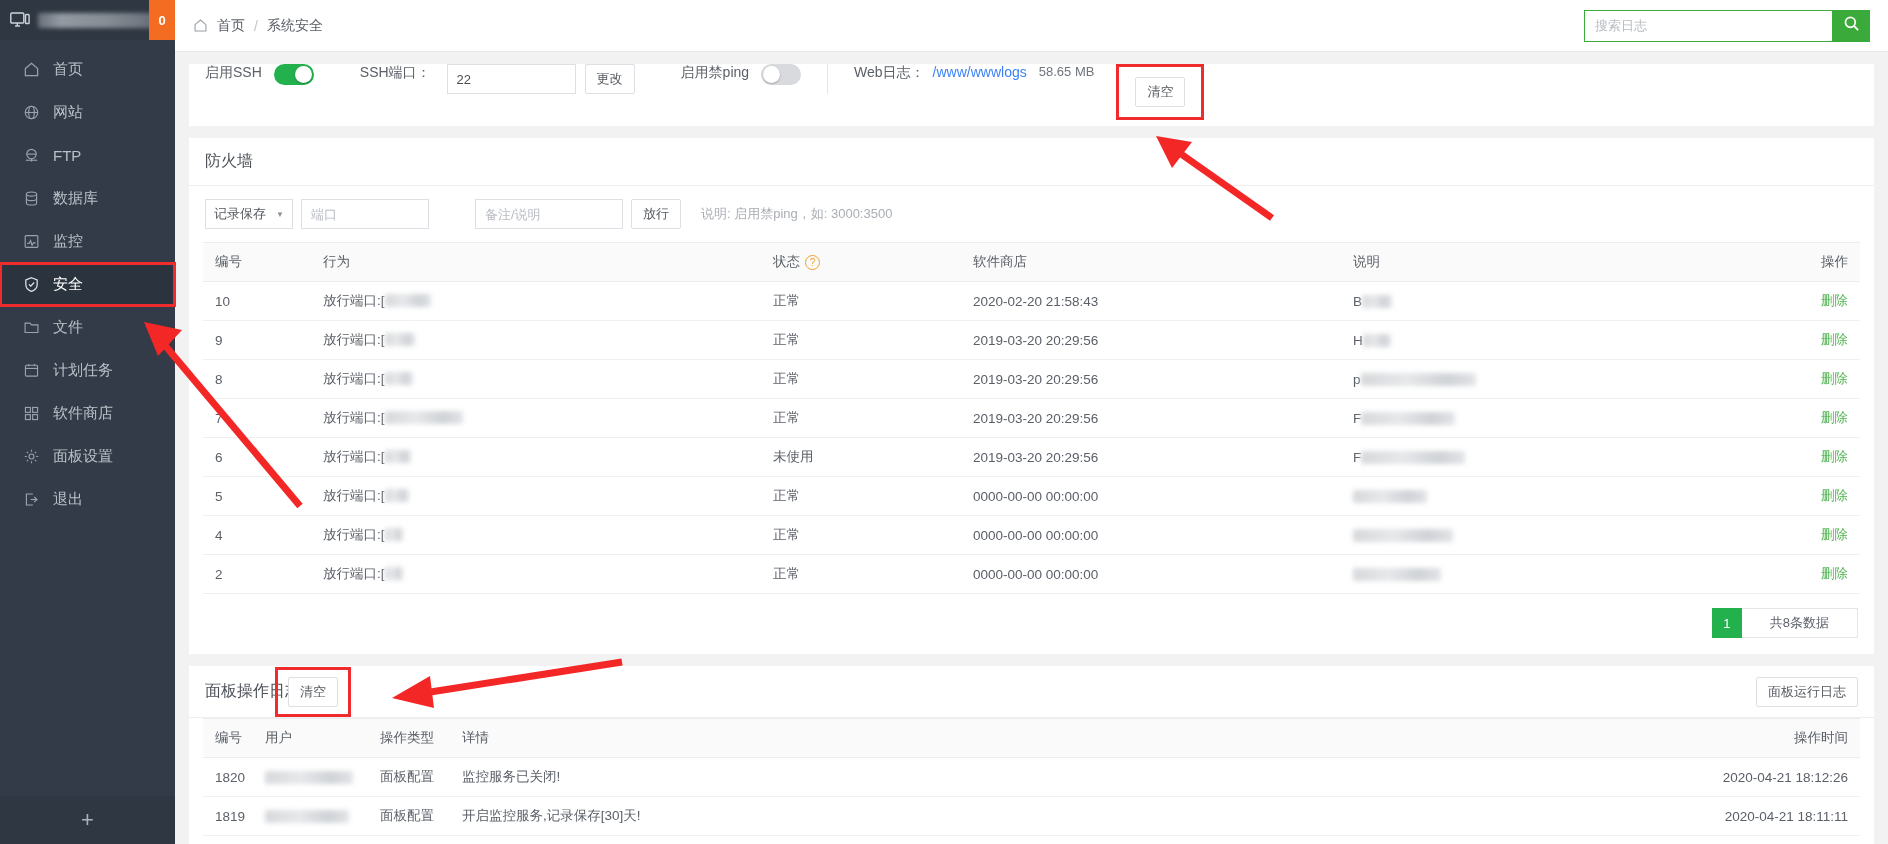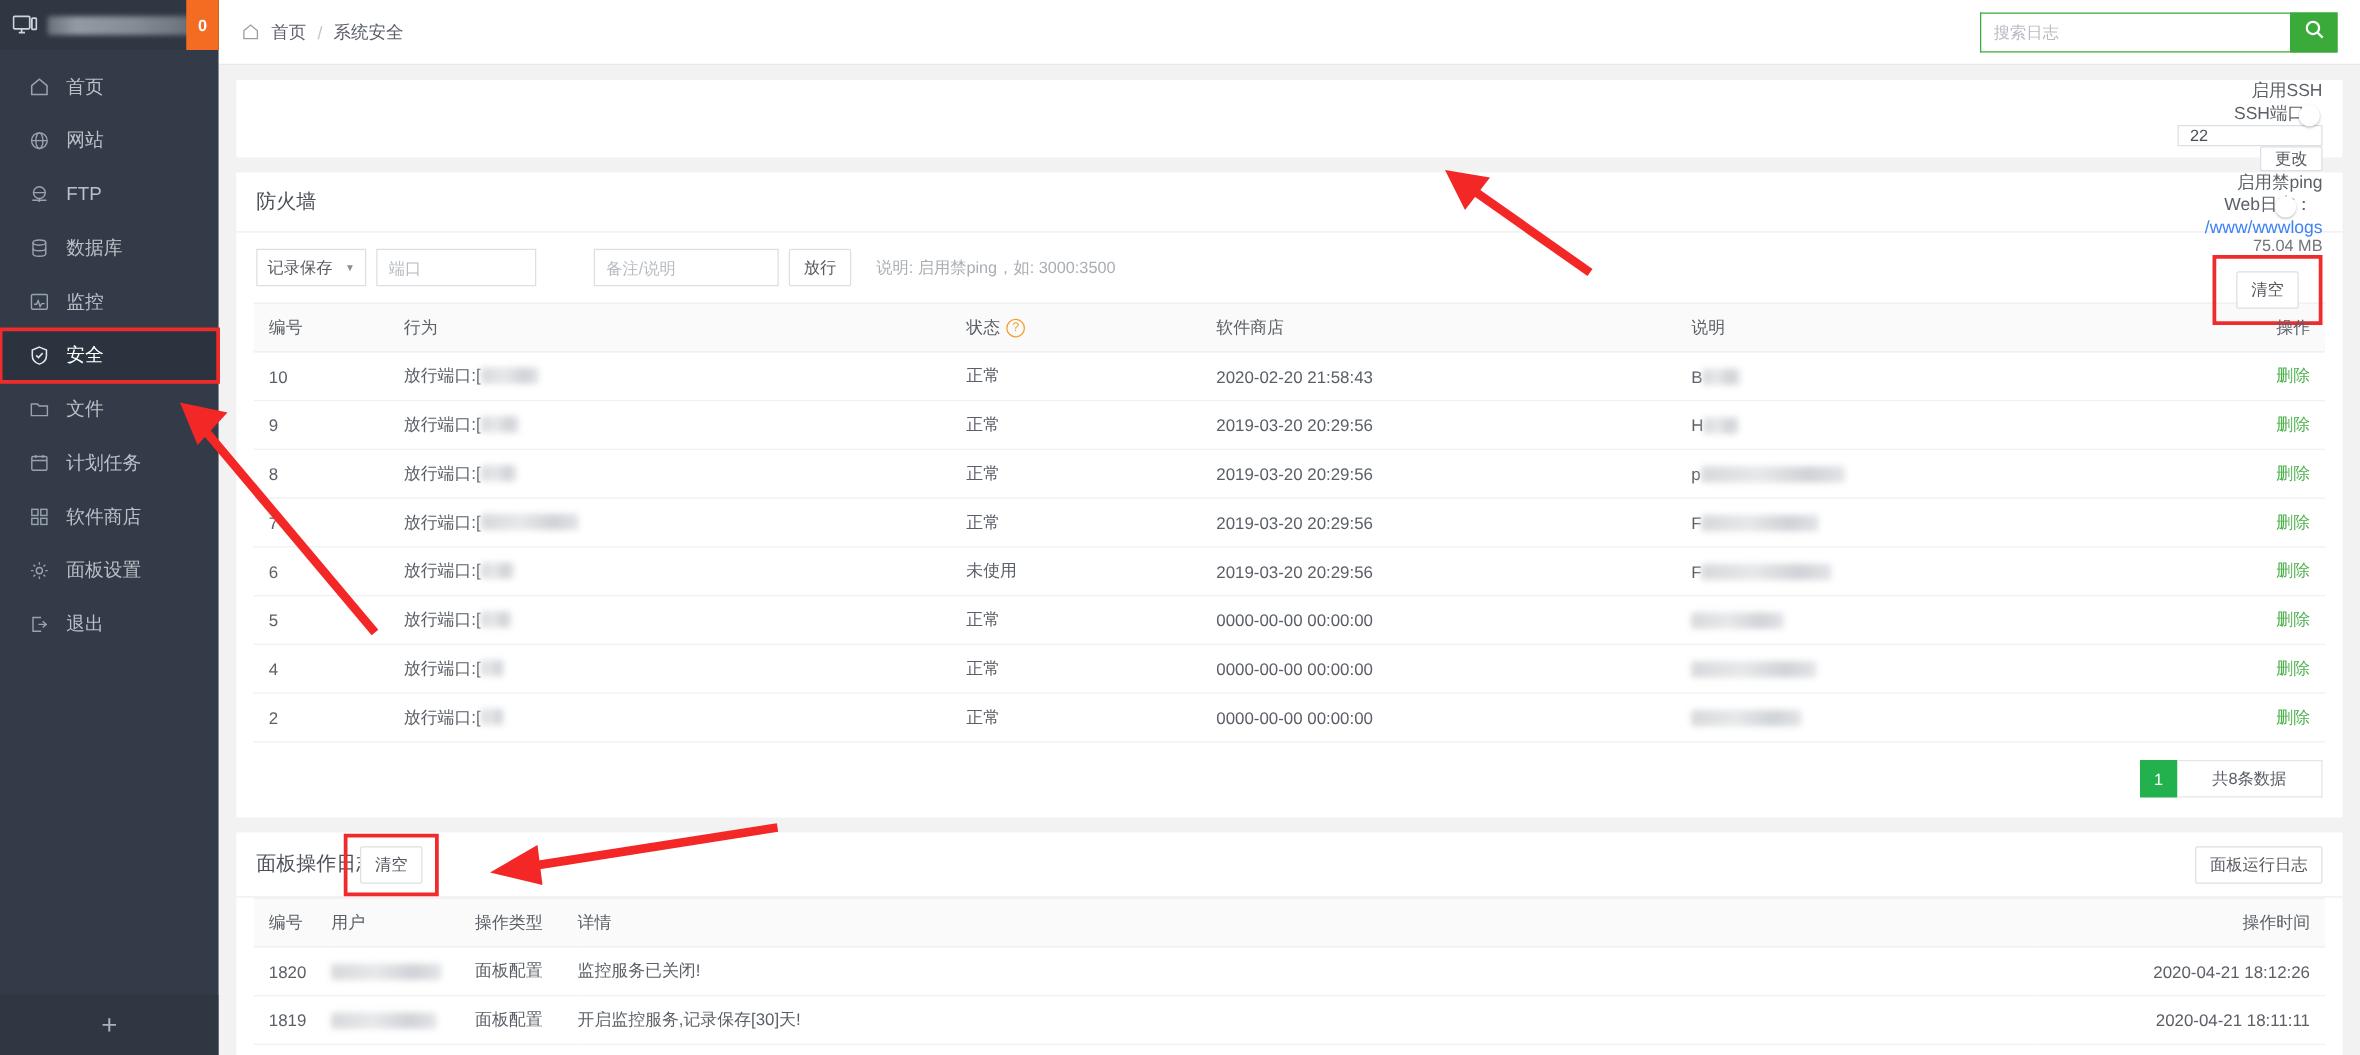--- a/index.html
+++ b/index.html
@@ -63,21 +63,21 @@
     padding:0 10px; font-size:13px; color:#444; outline:none;
     font-family:"Liberation Sans", sans-serif; border-radius:0;
   }
   .search-input::placeholder { color:#b7bcc2; }
   .search-btn {
     width:38px; height:32px; background:#3aaa3a; border:1px solid #3aaa3a;
     display:flex; align-items:center; justify-content:center; color:#fff; cursor:pointer;
   }
 
   .panel { background:#fff; margin:12px 14px 0 14px; }
-  .panel.ssh { height:62px; display:flex; align-items:flex-end; padding:0 16px; gap:0;flex-direction:column; }
+  .panel.ssh { height:62px; display:flex; align-items:flex-start; padding:0 16px; gap:0; }
   .lbl { font-size:14px; color:#5b6068; white-space:nowrap; }
   .toggle {
     width:40px; height:21px; border-radius:11px; position:relative;
     display:inline-block; cursor:pointer; margin-left:12px;
   }
   .toggle.on { background:#22b14c; }
   .toggle.off { background:#d8dade; }
   .toggle .knob {
     position:absolute; top:2px; width:17px; height:17px; border-radius:50%;
     background:#fff; box-shadow:0 1px 2px rgba(0,0,0,.25);
@@ -330,31 +330,31 @@
       </div>
     </div>
 
     <div class="panel ssh">
       <span class="lbl">启用SSH</span>
       <span class="toggle on">
           <span class="knob"></span>
         </span>
       <span class="gap-40"></span>
       <span class="lbl">SSH端口：</span>
-      <input class="text-input" style="width: 116px; margin-left: 3px;" type="text" value="22">
+      <input class="text-input" style="width: 129px; margin-left: 16px;" type="text" value="22">
       <button class="btn" style="margin-left:9px;">更改</button>
       <span class="gap-40"></span>
       <span class="lbl">启用禁ping</span>
       <span class="toggle off">
           <span class="knob"></span>
         </span>
       <span class="divider-v"></span>
       <span class="weblog-label">Web日志：</span>
       <span class="weblog-path">/www/wwwlogs</span>
-      <span class="weblog-size">75.04 MB</span>
+      <span class="weblog-size">58.65 MB</span>
       <span class="hl-box">
         <button class="btn">清空</button>
       </span>
     </div>
 
     <div class="panel">
       <div class="panel-title">防火墙</div>
       <div class="fw-form">
         <div class="select-box">
           <span>记录保存</span>

